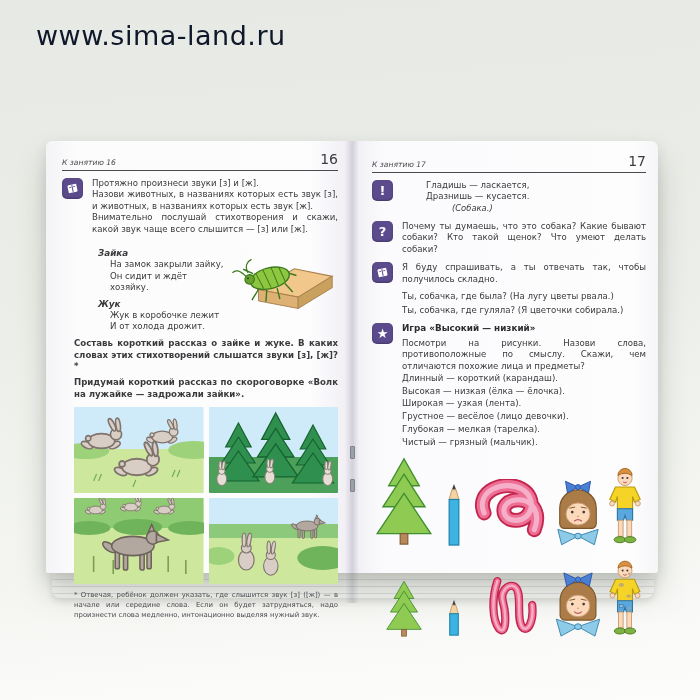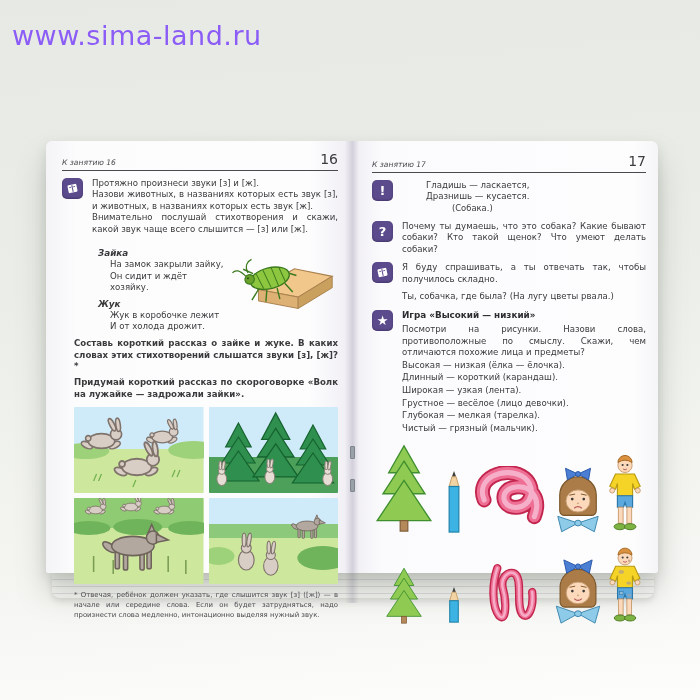--- a/index.html
+++ b/index.html
@@ -2,22 +2,22 @@
 <html><head>
 <meta charset="utf-8">
 <style>
   html,body{margin:0;padding:0;}
   body{
     width:700px;height:700px;overflow:hidden;position:relative;
     font-family:"DejaVu Sans",sans-serif;
     background:linear-gradient(175deg,#e7eae4 0%,#ebeee8 40%,#f4f5f1 75%,#fdfdfc 100%);
   }
   .watermark{
-    position:absolute;left:12px;top:20px;
-    font-size:27px;color:#8b5cf6;letter-spacing:.5px;
+    position:absolute;left:36px;top:20px;
+    font-size:27px;color:#0f172a;letter-spacing:.5px;
   }
   .book-wrap{position:absolute;left:46px;top:141px;width:612px;}
   .spread{
     display:flex;height:432px;position:relative;
     border-radius:6px 7px 4px 4px;
     box-shadow:0 20px 30px rgba(95,100,90,.28),0 5px 12px rgba(95,100,90,.18);
   }
   .page{position:relative;box-sizing:border-box;color:#3a3a3c;}
   .page.left{
     width:306px;border-radius:6px 0 0 2px;
@@ -55,21 +55,21 @@
   .ibox.star{font-size:13px;}
   .col{flex:1;min-width:0;}
   .poem-wrap{display:flex;margin-left:12px;margin-top:8px;}
   .poem-title{font-size:8.8px;font-weight:bold;font-style:italic;margin:5px 0 1px 24px;}
   .poem-line{font-size:8.6px;line-height:1.35;margin-left:8px;padding-left:28px;}
   .para{margin:5px 0 0 12px;font-weight:bold;}
   .panels{margin:7px 0 0 12px;display:grid;grid-template-columns:1fr 1fr;gap:5px;}
   .panels svg{display:block;width:100%;height:86px;border-radius:1px;}
   .footnote{margin:7px 0 0 12px;font-size:6.9px;line-height:1.4;color:#4a4a4e;text-align:justify;}
   .riddle-lines{margin-left:24px;}
-  .riddle-answer{margin-left:50px;font-size:8.4px;}
+  .riddle-answer{font-style:italic;margin-left:50px;font-size:8.4px;}
   .dialog-line{margin-top:2px;}
   .game-title{font-weight:bold;font-size:8.8px;color:#2c2c30;margin-bottom:3px;}
   .pairs div{line-height:1.48;}
   .art-row{display:flex;align-items:flex-end;margin-top:9px;}
   .art-row .slot{display:flex;justify-content:center;align-items:flex-end;}
   .s1{width:64px;}.s2{width:36px;}.s3{width:80px;}.s4{width:52px;}.s5{width:42px;}
   .beetle-slot{flex:0 0 auto;margin:8px 2px 0 6px;}
 </style>
 </head>
 <body>
@@ -261,31 +261,32 @@
                 <rect x="2" y="2.5" width="9" height="8" rx="1.2" fill="#ffffff"></rect>
                 <line x1="6.5" y1="3" x2="6.5" y2="10" stroke="#5b4a8c" stroke-width="1"></line>
                 <line x1="3.5" y1="5" x2="5.5" y2="5" stroke="#5b4a8c" stroke-width=".8"></line>
                 <line x1="7.5" y1="5" x2="9.5" y2="5" stroke="#5b4a8c" stroke-width=".8"></line>
               </g>
             </svg>
           </div>
           <div class="col body-text">
             <div>Я буду спрашивать, а ты отвечать так, чтобы получилось складно.</div>
             <div class="dialog-line" style="margin-top:6px;">Ты, собачка, где была? (На лугу цветы рвала.)</div>
+            <div class="dialog-line">Ты, собачка, где гуляла? (Я цветочки собирала.)</div>
           </div>
         </div>
 
         <div class="icon-row">
           <div class="ibox star">★</div>
           <div class="col body-text">
             <div class="game-title">Игра «Высокий — низкий»</div>
             <div>Посмотри на рисунки. Назови слова, противоположные по смыслу. Скажи, чем отличаются похожие лица и предметы?</div>
             <div class="pairs">
+              <div>Длинный — короткий (карандаш).</div>
               <div>Высокая — низкая (ёлка — ёлочка).</div>
-              <div>Длинный — короткий (карандаш).</div>
               <div>Широкая — узкая (лента).</div>
               <div>Грустное — весёлое (лицо девочки).</div>
               <div>Глубокая — мелкая (тарелка).</div>
               <div>Чистый — грязный (мальчик).</div>
             </div>
           </div>
         </div>
 
         <div class="art-row">
           <div class="slot s1">

